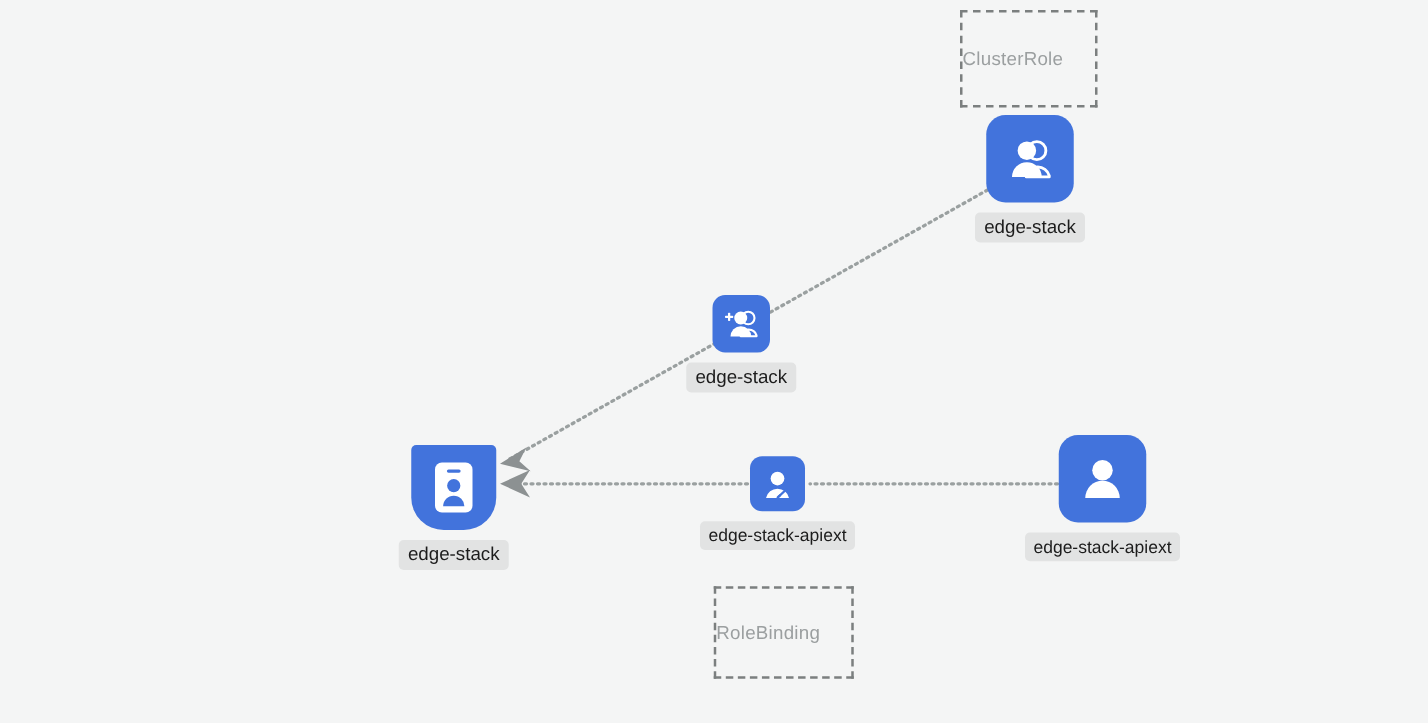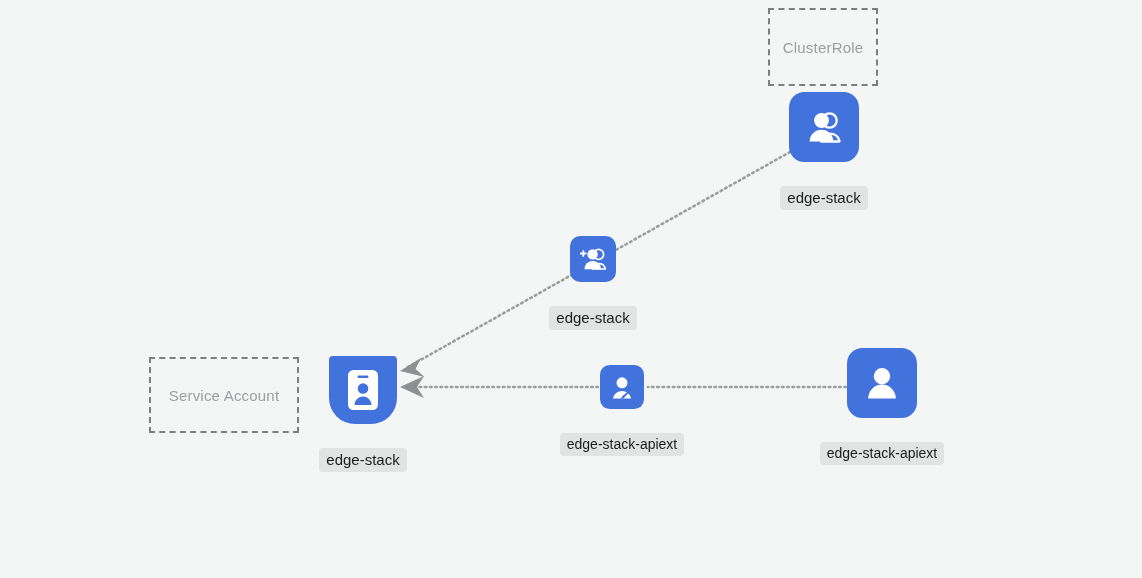--- a/index.html
+++ b/index.html
@@ -31,21 +31,21 @@
     pointer-events: none;
   }
   
   .kind-box {
     position: absolute;
     box-sizing: border-box;
     border: 2px dashed #7b7f7f;
     background: transparent;
     display: flex;
     align-items: center;
-    justify-content: center;
+    justify-content: flex-start;
   }
   .kind-box .kind-label {
     color: #9b9fa0;
     font-size: 15px;
     font-family: "Liberation Sans", sans-serif;
     letter-spacing: 0.2px;
     white-space: nowrap;
   }
   
   .node {
@@ -61,21 +61,21 @@
     justify-content: center;
     position: relative;
   }
   .node-icon.rounded { border-radius: 22%; }
   
   .node-icon.badge {
     border-radius: 4px 4px 26px 26px;
   }
   .node-icon svg { display: block; }
   .node-name {
-    margin-top: 24px;
+    margin-top: 8px;
     background: #e2e3e3;
     color: #1c1c1c;
     font-size: 15px;
     font-family: "Liberation Sans", sans-serif;
     padding: 3px 7px 4px 7px;
     border-radius: 4px;
     white-space: nowrap;
     line-height: 1.15;
   }
   .node-name.sm { font-size: 14px; }
@@ -101,24 +101,24 @@
     <g>
       <line x1="846" y1="387" x2="648" y2="387" stroke="#9aa0a0" stroke-width="2.6" stroke-dasharray="1.6 3.6" stroke-linecap="round"></line>
     </g>
   </svg>
 
   <div class="kind-box" style="left:768px; top:8px; width:110px; height:78px;">
     <span class="kind-label">ClusterRole</span>
   </div>
 
 
-  <div class="kind-box" style="left:149px; top:357px; width:150px; height:76px;">
-    <span class="kind-label">Service Account</span>
+
+  <div class="kind-box" style="left:571px; top:469px; width:112px; height:74px;">
+    <span class="kind-label">RoleBinding</span>
   </div>
-
 
 
   <div class="node" style="left:789px; top:92px; width:70px;">
     <div class="node-icon rounded" style="width:70px; height:70px;">
       <svg width="42" height="42" viewBox="0 0 42 42" aria-hidden="true">
 
         <circle cx="26.5" cy="14.5" r="7.2" fill="none" stroke="#ffffff" stroke-width="2.3"></circle>
         <path d="M 18 34.5 A 9.6 9.6 0 0 1 36.4 34.5 L 36.4 35.5 L 18 35.5 Z" fill="none" stroke="#ffffff" stroke-width="2.3" stroke-linejoin="round"></path>
 
         <circle cx="18.5" cy="14.5" r="7.4" fill="#ffffff"></circle>

